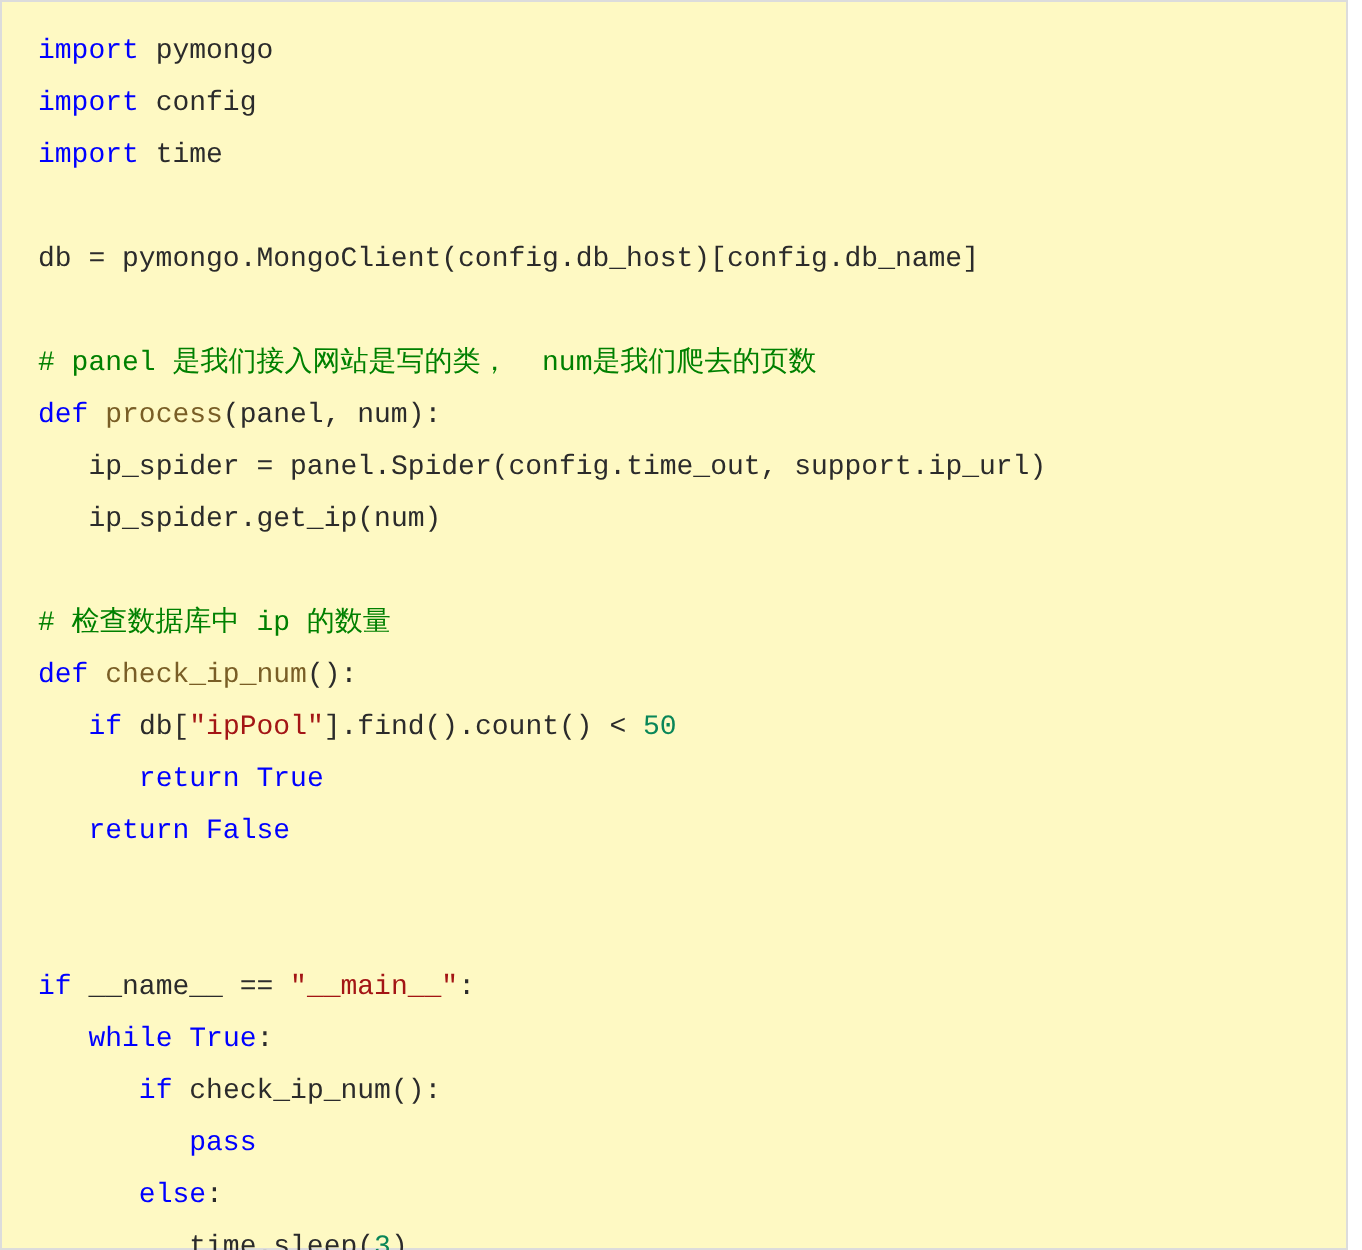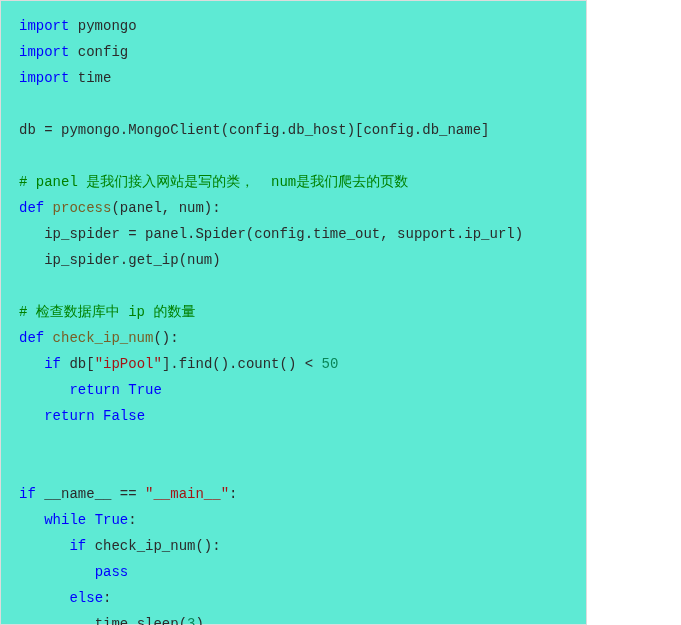--- a/index.html
+++ b/index.html
@@ -2,26 +2,26 @@
 <html><head>
 <meta charset="utf-8">
 <style>
   body {
     margin: 0;
     padding: 0;
     background: #ffffff;
     font-family: Consolas, "Courier New", monospace;
   }
   .code-container {
-    width: 587px;
+    width: 674px;
     height: 625px;
     box-sizing: border-box;
     border: 1px solid #dcdcdc;
     padding: 12px 18px;
-    background: #5eead4;
+    background: #fef9c3;
   }
   pre {
     margin: 0;
     font-family: Consolas, "Courier New", monospace;
     font-size: 14px;
     line-height: 26px;
     white-space: pre;
   }
   .tok-kw { color: #0000ff; }           
   .tok-mod { color: #2b2b2b; }          

